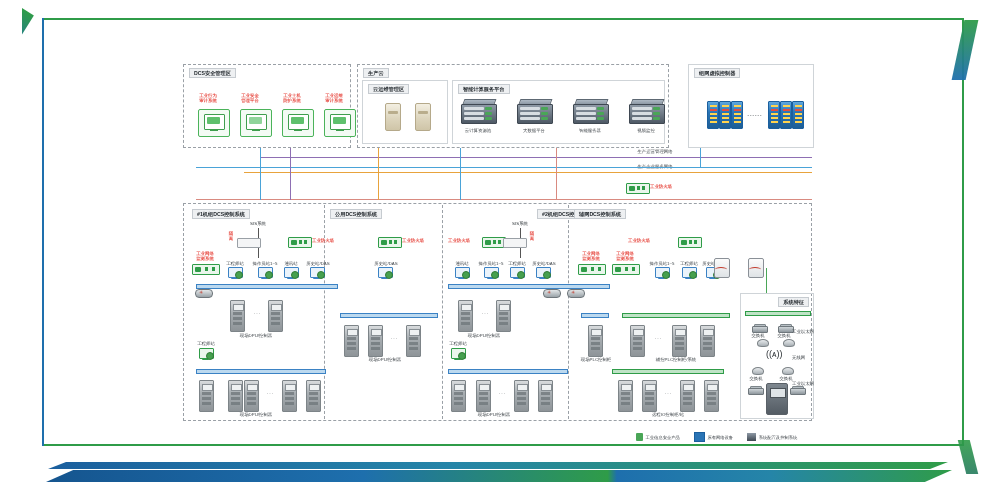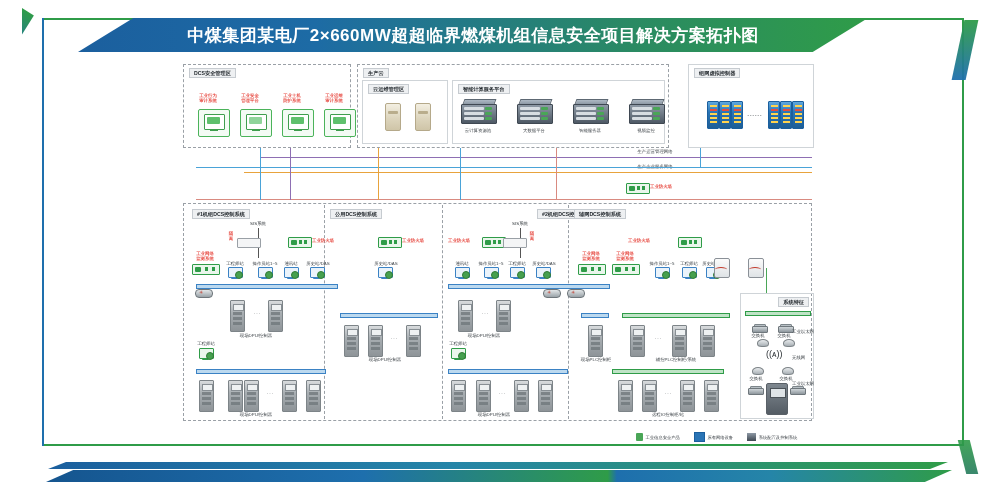--- a/index.html
+++ b/index.html
@@ -120,23 +120,20 @@
 </head>
 <body>
 
 <div class="page">
 
   <div class="slash"></div>
   <div class="frame-border"></div>
   <div class="frame-inner-left"></div>
   <div class="corner-tr"></div>
   <div class="corner-br"></div>
-  <div class="title-bar">
-    <span>中煤集团某电厂2×660MW超超临界燃煤机组信息安全项目解决方案拓扑图</span>
-  </div>
   <div class="bot-bar1"></div>
   <div class="bot-bar2"></div>
 
   <div class="panel" style="left:183px;top:64px;width:168px;height:84px;">
     <div class="ptitle">DCS安全管理区</div>
   </div>
   <div class="lbl red" style="left:190px;top:93px;width:36px;">工业行为<br>审计系统</div>
   <div class="appbox" style="left:198px;top:109px;">
     <div class="mon"></div>
       <div class="tag"></div>

